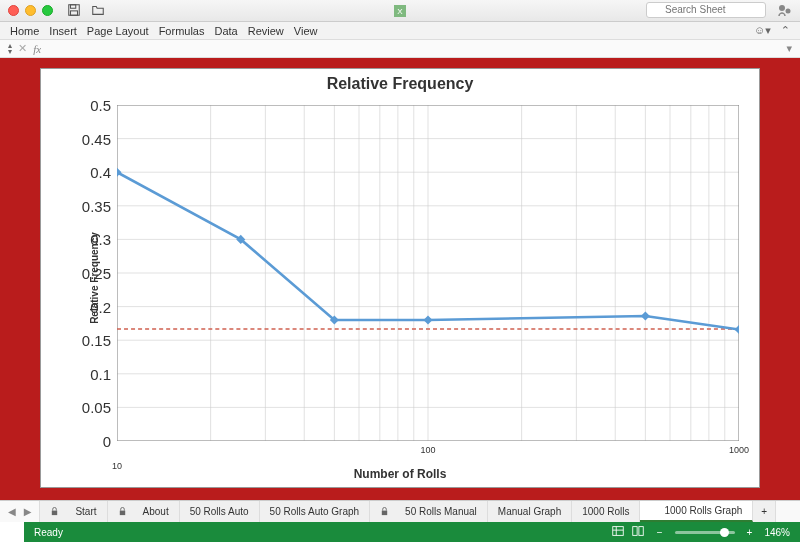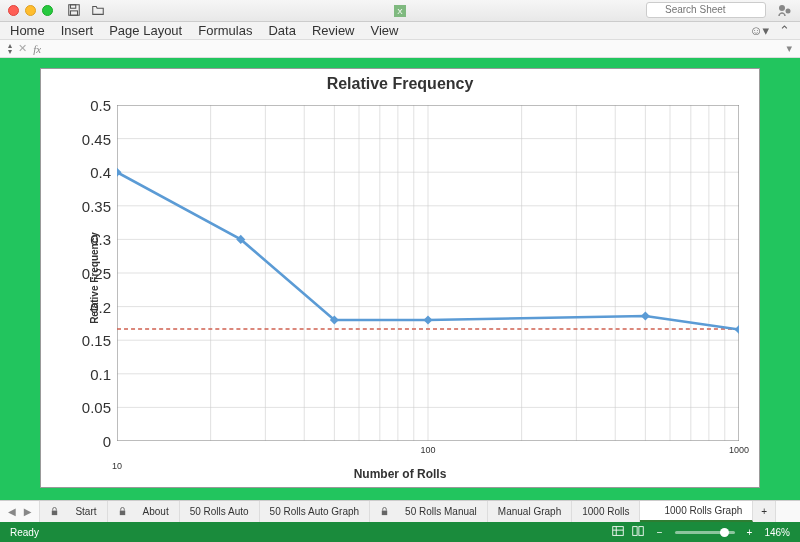--- a/index.html
+++ b/index.html
@@ -11,39 +11,39 @@
 .yellow { background: #ffbd2e; border: 1px solid #dea123; }
 .green { background: #27c93f; border: 1px solid #1aab29; }
 .tb-icons { margin-left: 14px; display: flex; gap: 10px; color: #555; }
 .tb-icons svg { width: 14px; height: 14px; }
 .doc-title { position: absolute; left: 50%; transform: translateX(-50%); display: flex; align-items: center; gap: 4px; font-size: 12px; color: #555; }
 .doc-icon { width: 12px; height: 12px; }
 .search-wrap { margin-left: auto; display: flex; align-items: flex-start; gap: 10px; }
 .search { width: 120px; height: 16px; border: 1px solid #ccc; border-radius: 3px; padding: 0 4px 0 18px; font-size: 10px; color: #888; background: #fff; position: relative; }
 .search-container { position: relative; }
 .search-container svg { position: absolute; left: 4px; top: 2px; width: 11px; height: 11px; color: #999; }
-.ribbon-tabs { height: 18px; background: #f3f3f3; border-bottom: 1px solid #ddd; display: flex; align-items: center; padding: 0 10px; gap: 16px; font-size: 13px; }
+.ribbon-tabs { height: 18px; background: #f3f3f3; border-bottom: 1px solid #ddd; display: flex; align-items: center; padding: 0 10px; gap: 10px; font-size: 11px; }
 .ribbon-tab { cursor: pointer; color: #333; }
 .ribbon-right { margin-left: auto; display: flex; gap: 10px; color: #666; }
 .fx-bar { height: 18px; background: #fafafa; border-bottom: 1px solid #ddd; display: flex; align-items: center; padding: 0 8px; gap: 6px; color: #888; font-size: 11px; }
 .fx-arrows { display:flex; flex-direction:column; line-height:6px; font-size:8px; color:#666; }
 .fx-x { color:#aaa; }
 .fx-fx { font-style: italic; font-family: serif; font-size:11px; }
-.content { height: 442px; background: #22c55e; padding: 10px 40px; }
+.content { height: 442px; background: #b91c1c; padding: 10px 40px; }
 .chart-box { width: 100%; height: 420px; border: 1px solid #999; background: #fff; position: relative; }
 .chart-title { text-align: center; font-weight: bold; font-size: 16px; margin-top: 6px; }
 .plot-wrap { position: absolute; left: 76px; top: 36px; right: 20px; bottom: 46px; }
 .ylabel { position: absolute; left: 8px; top: 50%; transform: translateY(-50%) rotate(-90deg); transform-origin: center; font-size: 10px; font-weight: bold; white-space: nowrap; }
 .xlabel { position: absolute; bottom: 6px; left: 50%; transform: translateX(-50%); font-size: 12px; font-weight: bold; }
 .sheet-tabs { height: 22px; border-top: 1px solid #ccc; background: #f9f9f9; display: flex; align-items: stretch; font-size: 10px; }
 .nav-arrows { display: flex; align-items: center; padding: 0 8px; gap: 8px; color: #888; border-right: 1px solid #ddd; }
 .tab { display: flex; align-items: center; padding: 0 10px; border-right: 1px solid #ddd; gap: 16px; background: #f0f0f0; cursor: pointer; white-space: nowrap; }
 .tab.active { background: #fff; border-bottom: 2px solid #2e7d32; font-weight: 500; padding-left: 24px; }
 .lock-icon { width: 9px; height: 9px; }
-.status-bar { height: 20px; background: #1a8b3c; color: #fff; display: flex; align-items: center; padding: 0 10px; font-size: 10px; }
+.status-bar { height: 20px; background: #1a8b3c; color: #fff; display: flex; align-items: center; padding: 0 10px; font-size: 10px; margin-left: 24px; }
 .status-right { margin-left: auto; display: flex; align-items: center; gap: 12px; }
 .view-btns { display: flex; gap: 6px; }
 .view-btns svg { width: 14px; height: 14px; }
 .zoom-slider { width: 60px; height: 3px; background: rgba(255,255,255,0.5); position: relative; border-radius: 2px; }
 .zoom-thumb { position: absolute; right: 6px; top: -3px; width: 9px; height: 9px; background: #fff; border-radius: 50%; }
 .y-tick { position: absolute; right: 100%; margin-right: 6px; font-size: 15px; transform: translateY(-50%); color: #333; }
 .x-tick { position: absolute; top: 100%; margin-top: 4px; font-size: 9px; transform: translateX(-50%); color: #333; }
 </style>
 </head>
 <body>

